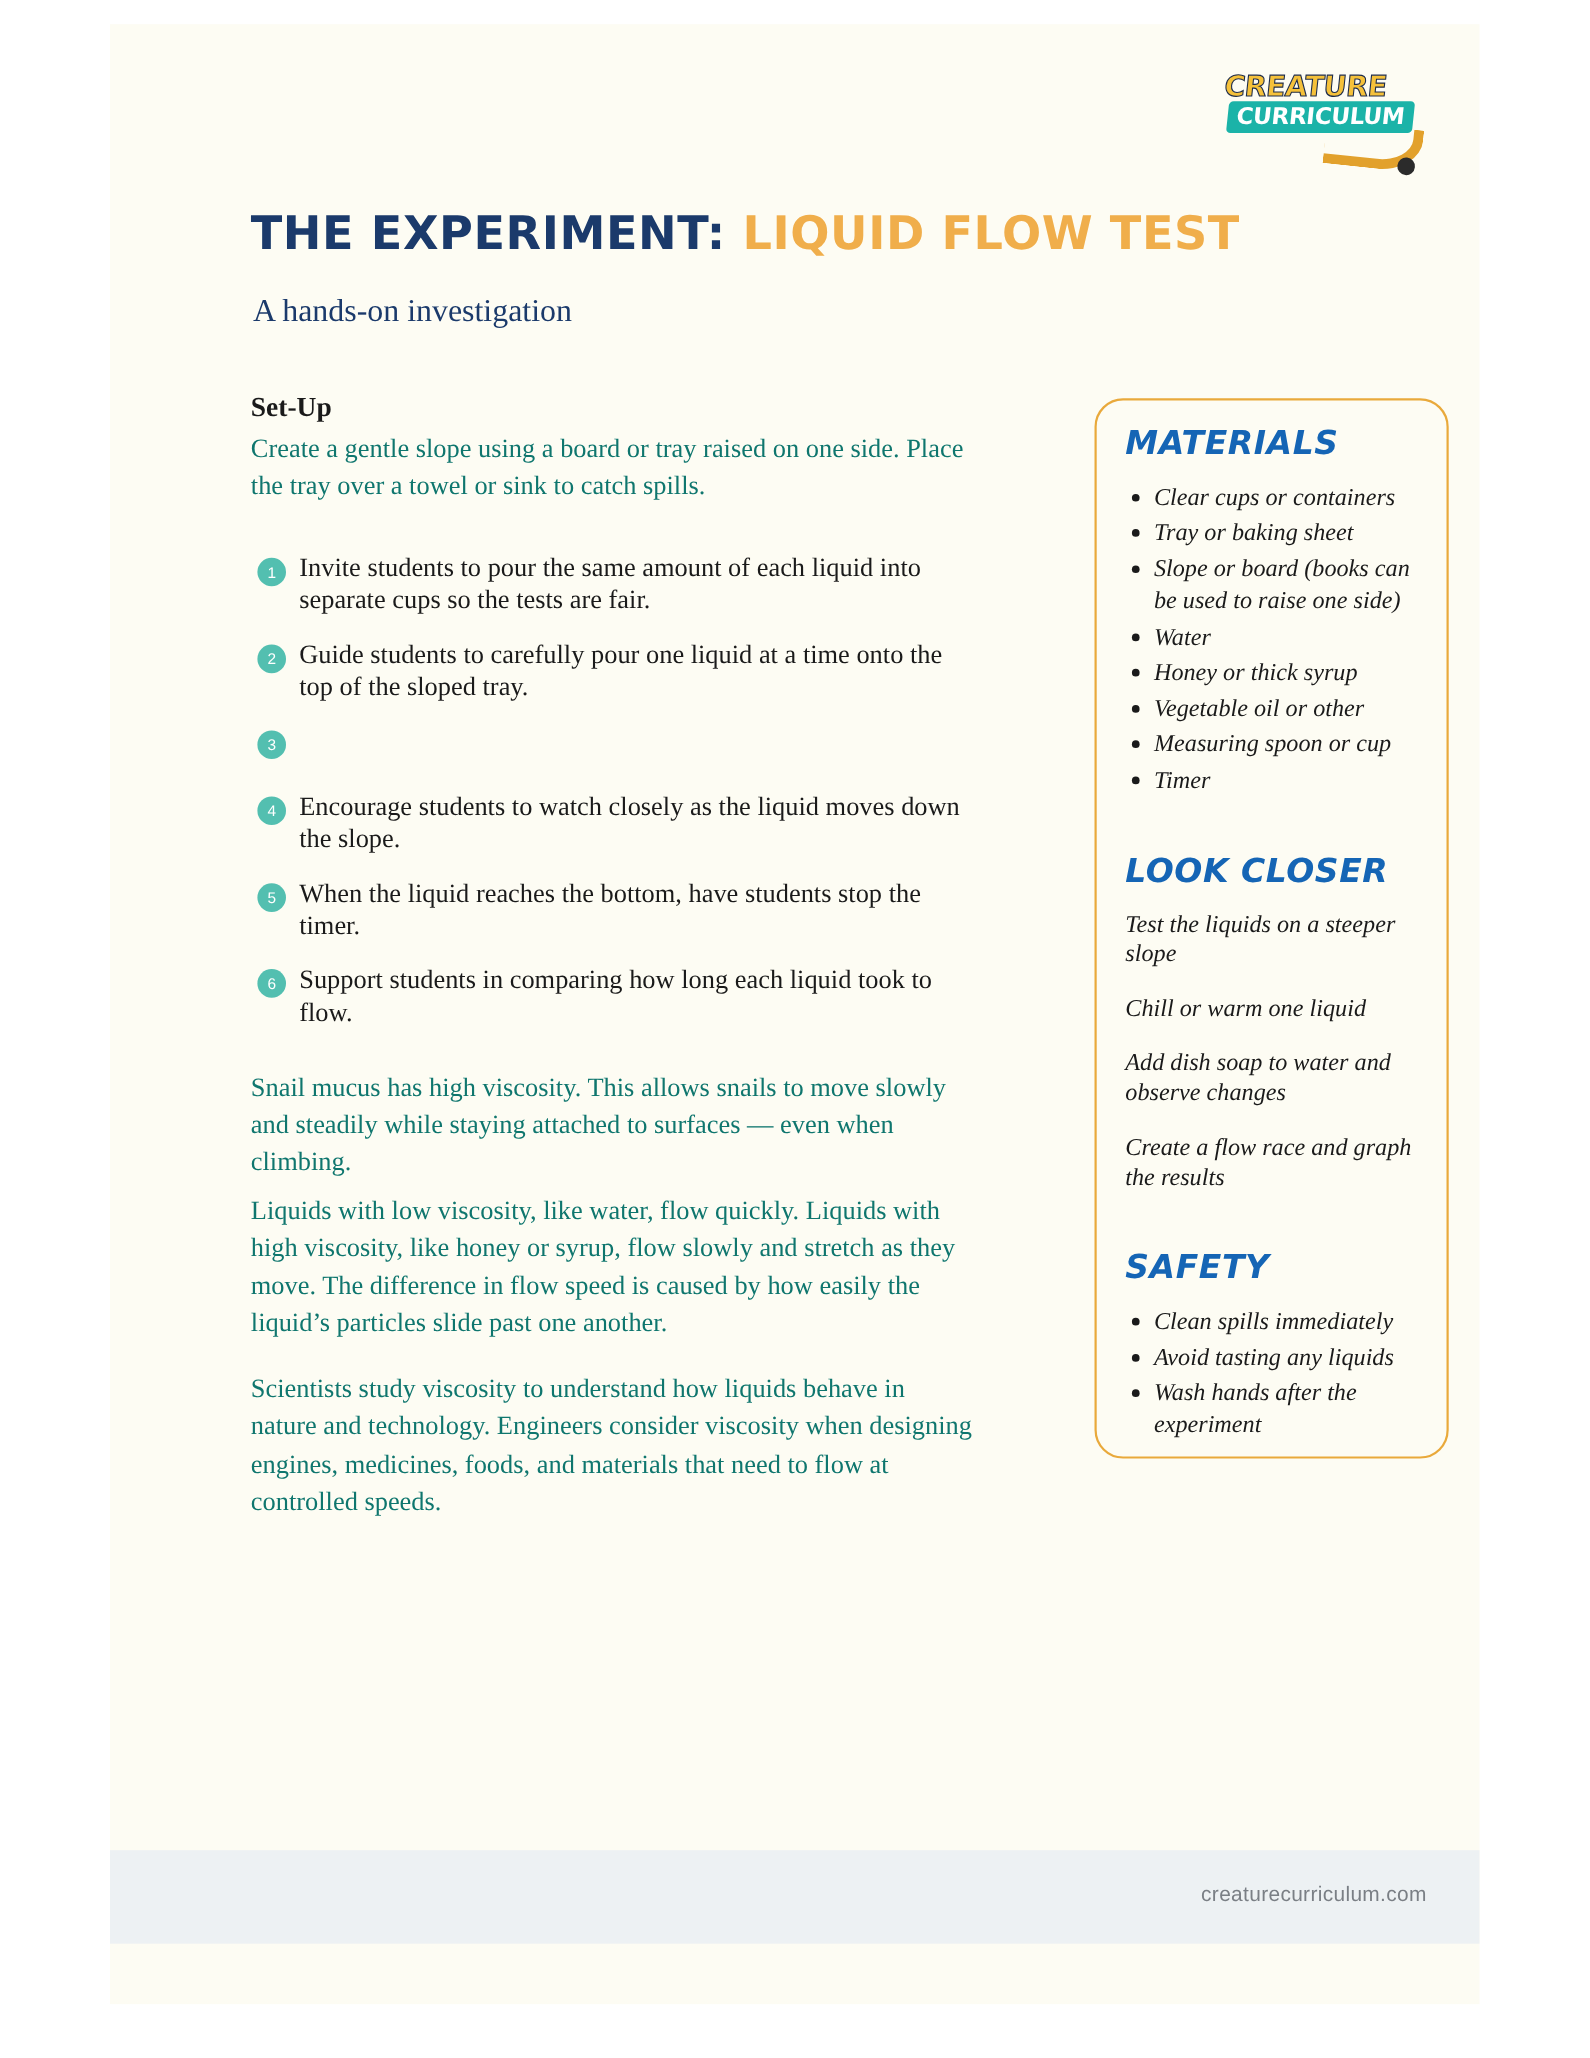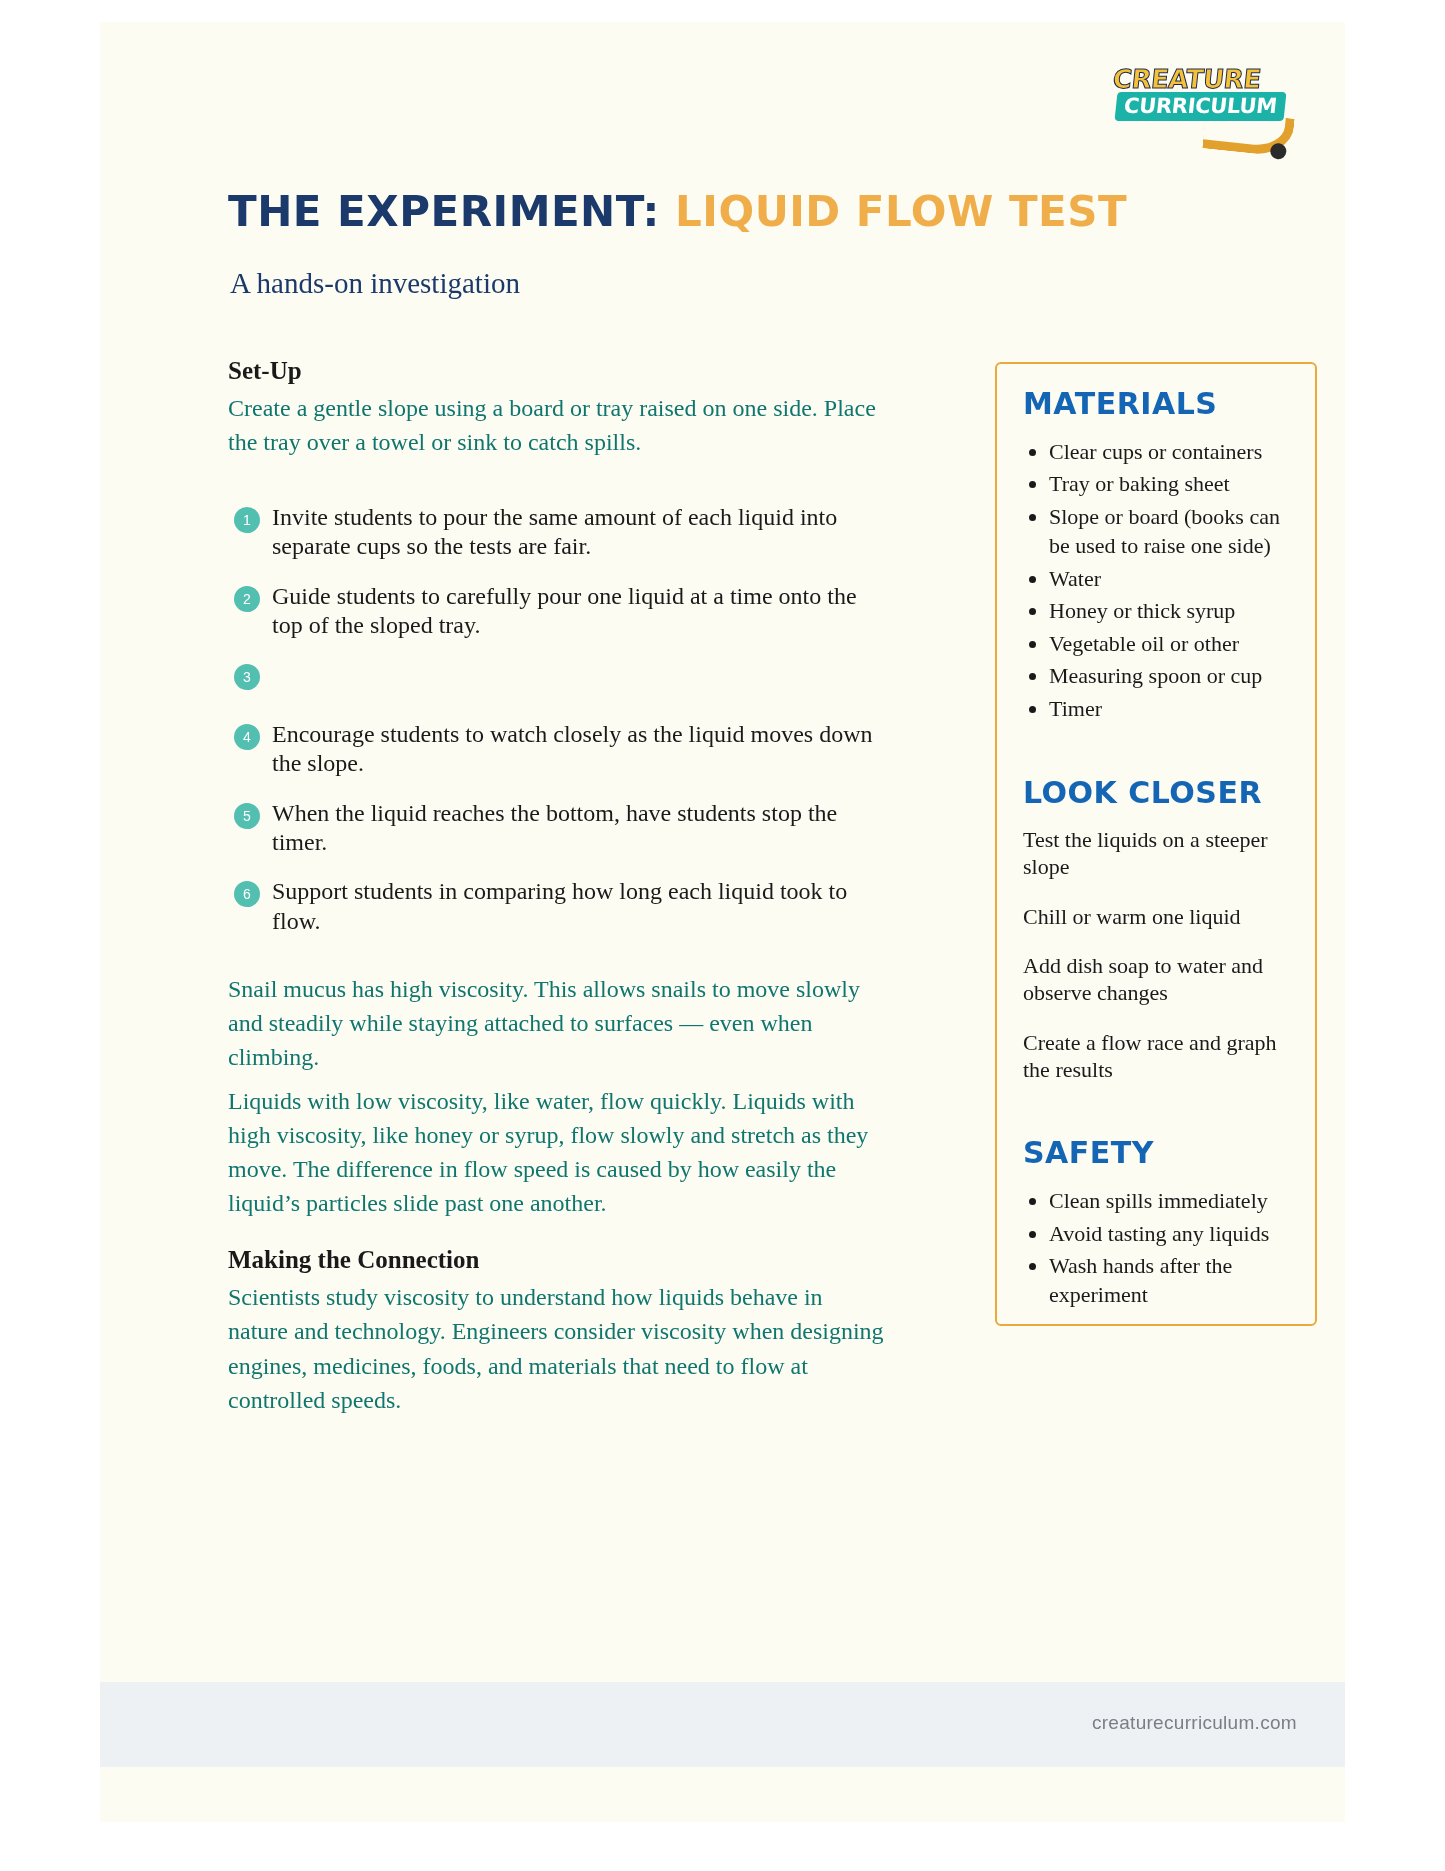--- a/index.html
+++ b/index.html
@@ -172,22 +172,23 @@
   }
 
   
   .card {
     position: absolute;
     left: 895px;
     top: 340px;
     width: 318px;
     height: 960px;
     border: 2px solid #e9a93b;
-    border-radius: 6px;
+    border-radius: 26px;
     background: transparent;
+    font-style: italic;
   }
   .card-inner { position: relative; padding: 22px 26px 0 26px; }
   h2.card-head {
     margin: 0 0 16px 0;
     font-family: "DejaVu Sans", sans-serif;
     font-weight: bold;
     font-size: 30px;
     letter-spacing: 0.5px;
     color: #1565b5;
   }
@@ -258,21 +259,20 @@
       <div class="step-text">Support students in comparing how long each liquid took to flow.</div>
     </div>
 
     <div class="gap-sm"></div>
 
     <p class="body">Snail mucus has high viscosity. This allows snails to move slowly and steadily while staying attached to surfaces — even when climbing.</p>
     <p class="body">Liquids with low viscosity, like water, flow quickly. Liquids with high viscosity, like honey or syrup, flow slowly and stretch as they move. The difference in flow speed is caused by how easily the liquid’s particles slide past one another.</p>
 
     <div class="gap-sm"></div>
 
-    <h3 class="sec">Making the Connection</h3>
     <p class="body">Scientists study viscosity to understand how liquids behave in nature and technology. Engineers consider viscosity when designing engines, medicines, foods, and materials that need to flow at controlled speeds.</p>
   </div>
 
   <div class="card">
     <div class="card-inner">
       <h2 class="card-head">MATERIALS</h2>
       <ul class="card-list">
         <li>Clear cups or containers</li>
         <li>Tray or baking sheet</li>
         <li>Slope or board (books can be used to raise one side)</li>

